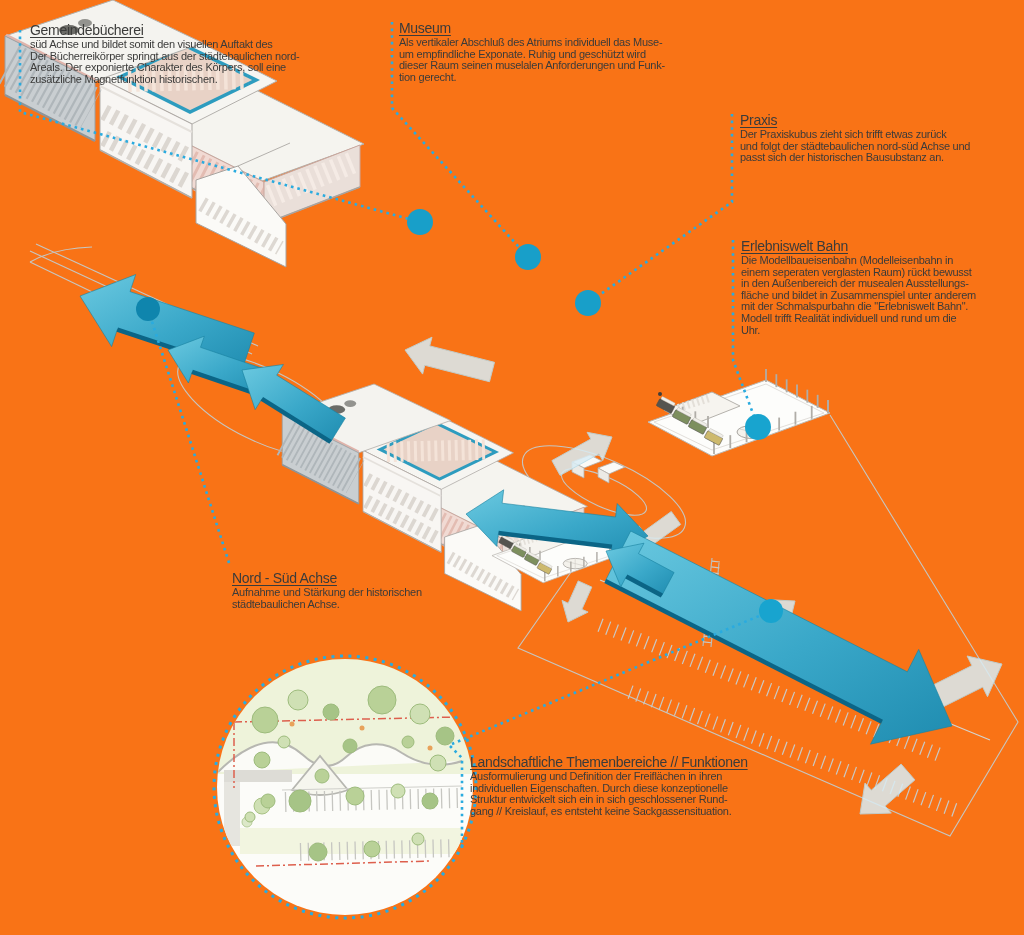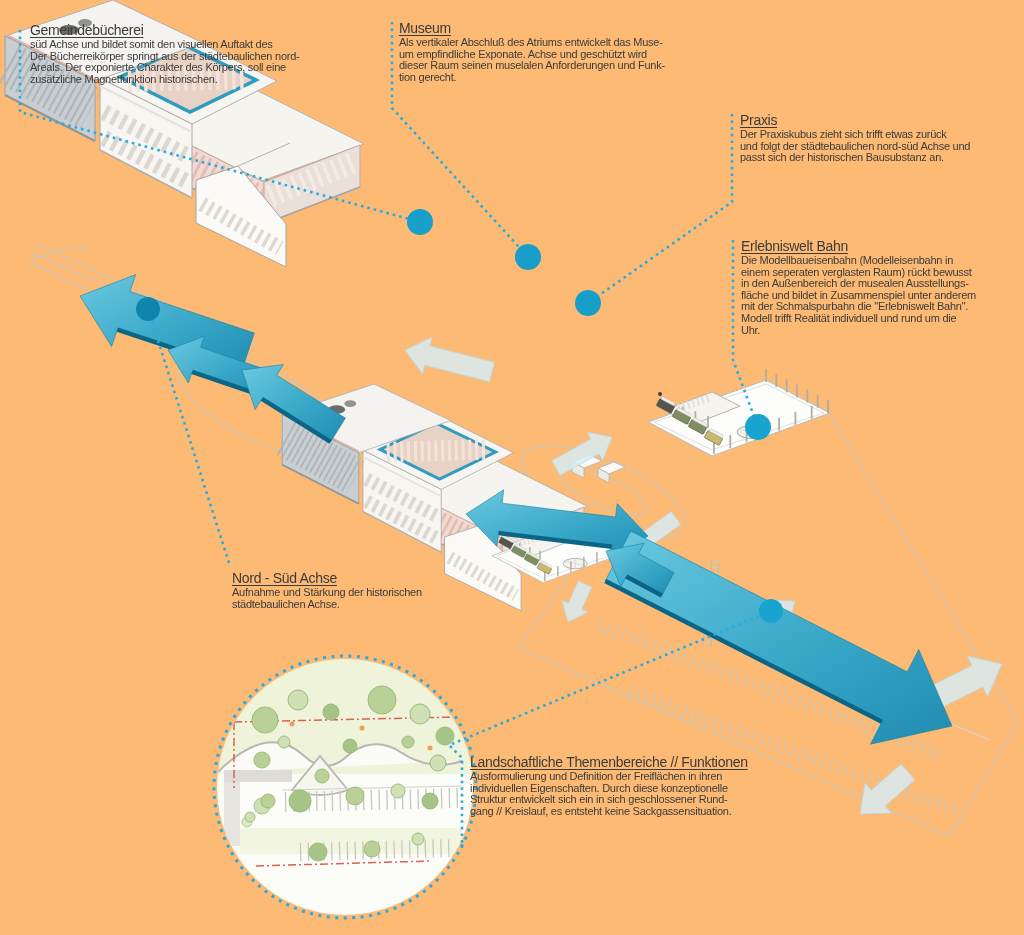--- a/index.html
+++ b/index.html
@@ -1,16 +1,16 @@
 <!DOCTYPE html>
 <html><head>
 <meta charset="utf-8">
 <style>
   html,body{margin:0;padding:0;background:#ffffff;}
-  .canvas{position:relative;width:1024px;height:935px;background:#fdba74;overflow:hidden;
+  .canvas{position:relative;width:1024px;height:935px;background:#f97316;overflow:hidden;
           font-family:"Liberation Sans", sans-serif;}
   svg.art{position:absolute;left:0;top:0;}
   .note{position:absolute;color:#3b3b3a;}
   .note-title{font-size:14px;line-height:16px;letter-spacing:-0.3px;text-decoration:underline;
               text-underline-offset:2px;margin-bottom:1px;white-space:nowrap;}
   .note-line{font-size:11px;line-height:11.6px;letter-spacing:-0.25px;white-space:nowrap;}
 </style>
 </head>
 <body>
 
@@ -249,22 +249,22 @@
 <div class="note" style="left:30px;top:22px;width:335px">
   <div class="note-title">Gemeindebücherei</div>
   <div class="note-line">süd Achse und bildet somit den visuellen Auftakt des</div>
   <div class="note-line">Der Bücherreikörper springt aus der städtebaulichen nord-</div>
   <div class="note-line">Areals. Der exponierte Charakter des Körpers, soll eine</div>
   <div class="note-line">zusätzliche Magnetfunktion historischen.</div>
 </div>
 
 <div class="note" style="left:399px;top:20px;width:330px">
   <div class="note-title">Museum</div>
-  <div class="note-line">Als vertikaler Abschluß des Atriums entwickelt das Muse-</div>
-  <div class="note-line">um empfindliche Exponate. Achse und geschützt wird</div>
+  <div class="note-line">Als vertikaler Abschluß des Atriums individuell das Muse-</div>
+  <div class="note-line">um empfindliche Exponate. Ruhig und geschützt wird</div>
   <div class="note-line">dieser Raum seinen muselalen Anforderungen und Funk-</div>
   <div class="note-line">tion gerecht.</div>
 </div>
 
 <div class="note" style="left:740px;top:112px;width:284px">
   <div class="note-title">Praxis</div>
   <div class="note-line">Der Praxiskubus zieht sich trifft etwas zurück</div>
   <div class="note-line">und folgt der städtebaulichen nord-süd Achse und</div>
   <div class="note-line">passt sich der historischen Bausubstanz an.</div>
 </div>

